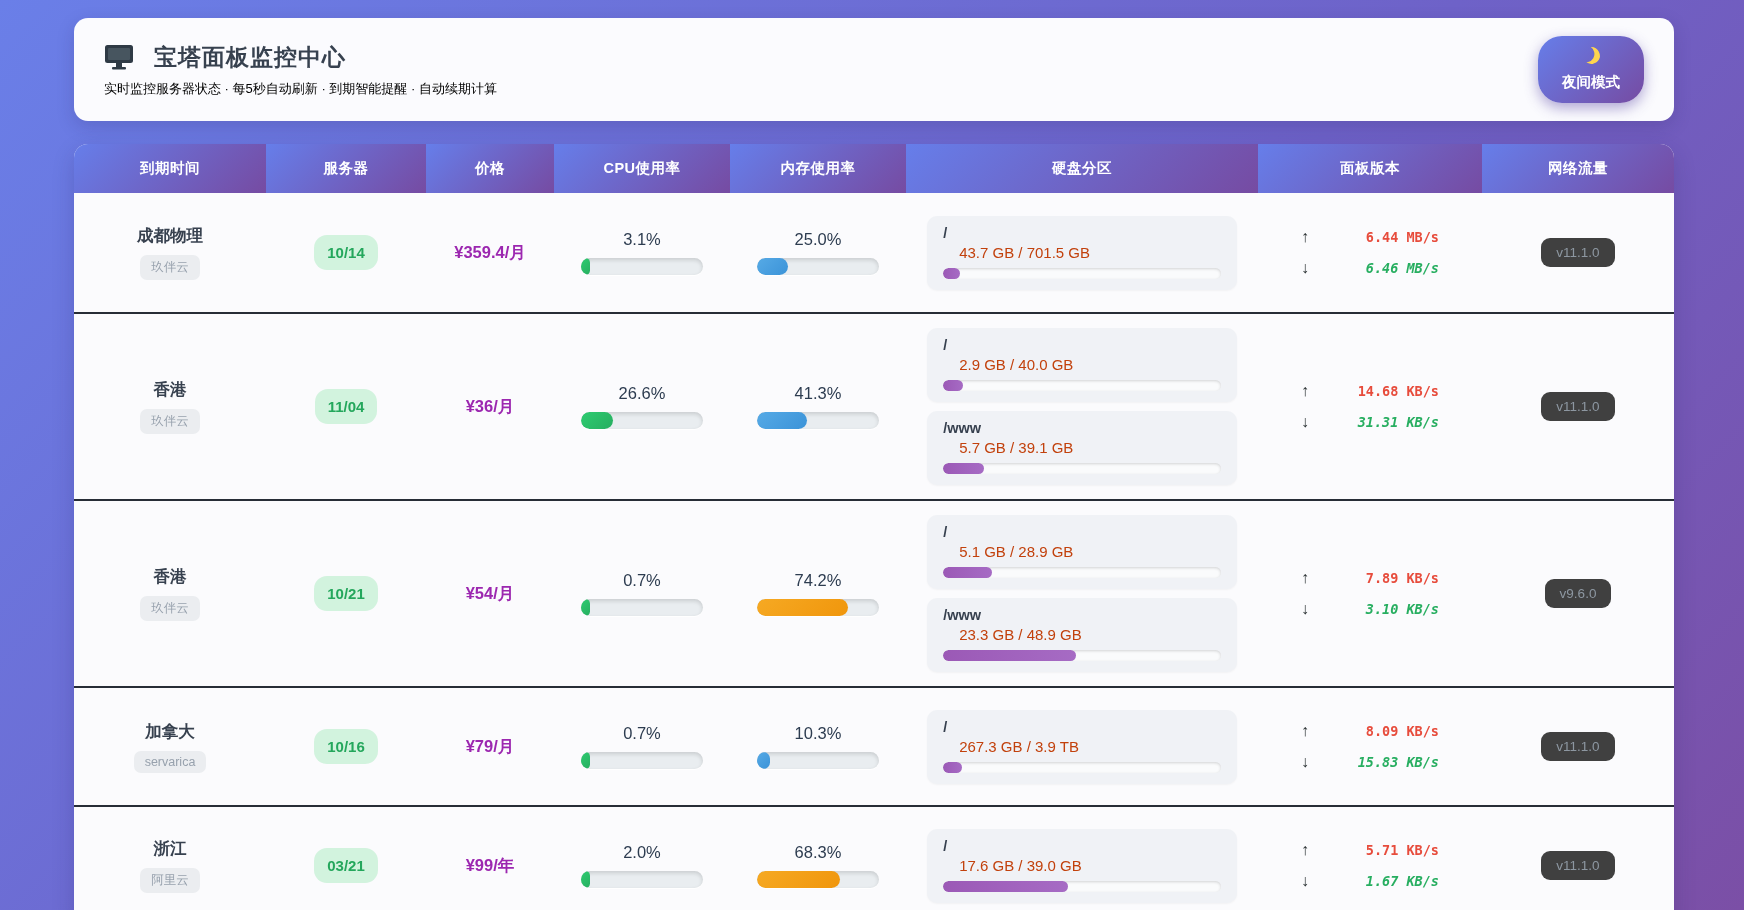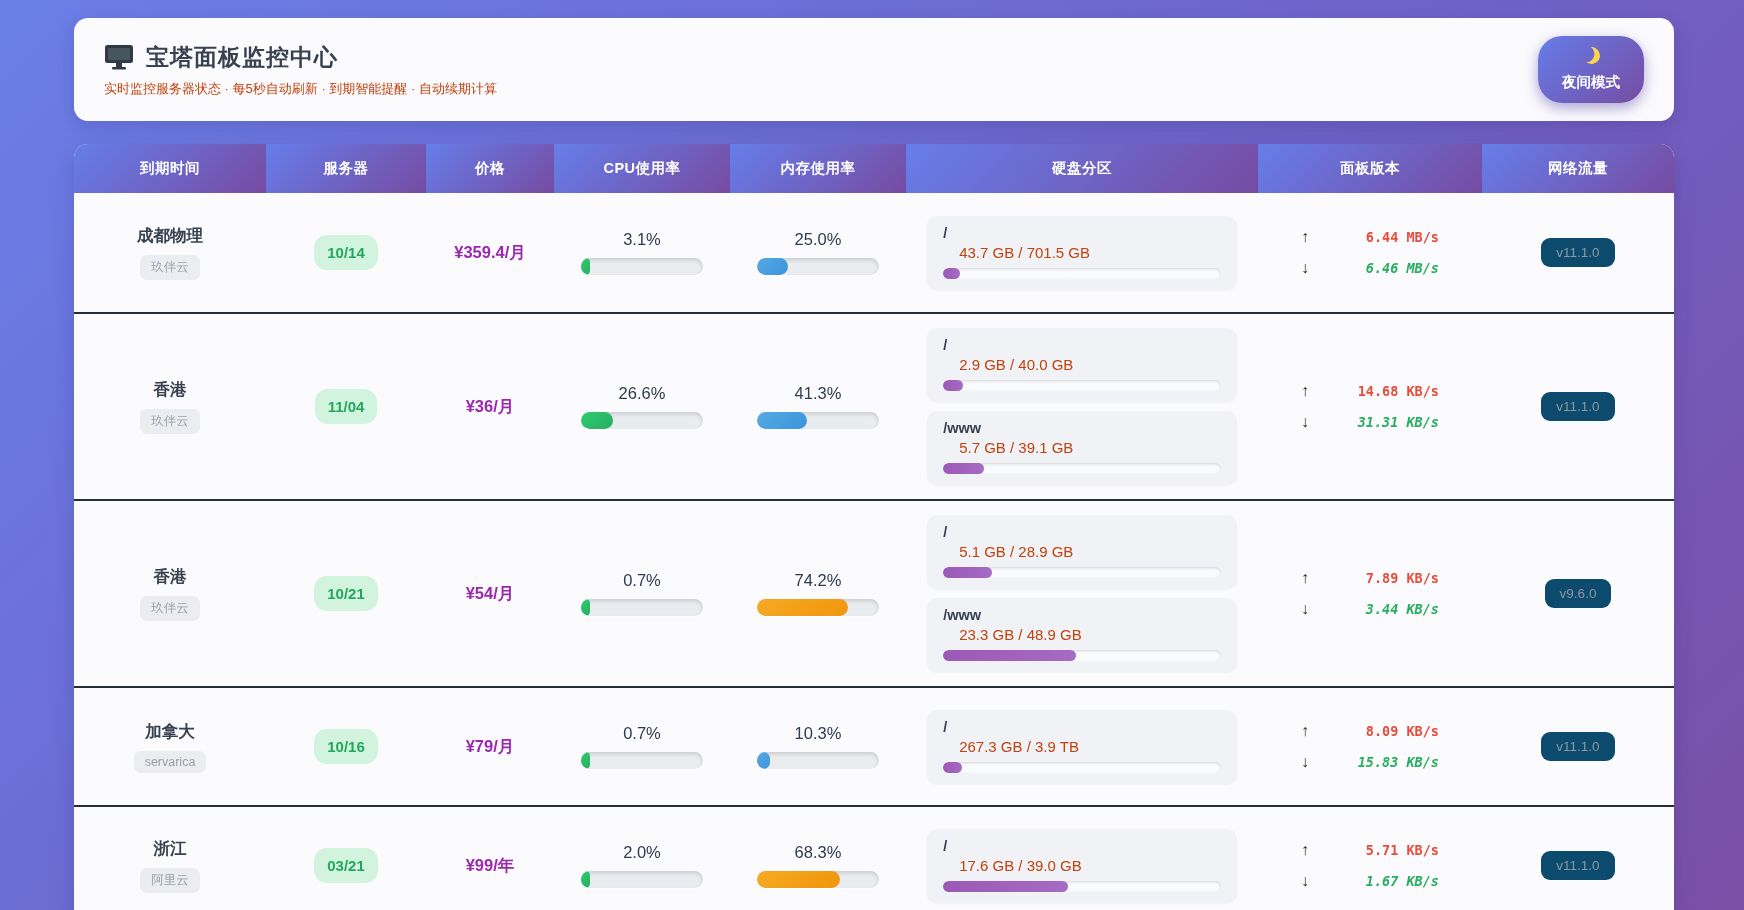--- a/index.html
+++ b/index.html
@@ -9,24 +9,24 @@
     background: linear-gradient(135deg, #6a7fe8 0%, #6e62c8 55%, #7b4fa6 100%);
     font-family: "Liberation Sans", "DejaVu Sans", sans-serif;
     padding: 18px 70px 0 74px;
   }
   
   .header-card {
     background: #fbfbfe; border-radius: 14px; padding: 18px 30px;
     display: flex; align-items: center; justify-content: space-between;
     box-shadow: 0 6px 18px rgba(40, 30, 90, .18);
   }
-  .title-row { display: flex; align-items: center; gap: 12px; }
+  .title-row { display: flex; align-items: center; gap: 20px; }
   .monitor-icon { width: 30px; height: 26px; display: inline-block; }
   .page-title { font-size: 23px; font-weight: bold; color: #37414f; letter-spacing: 1px; }
-  .page-subtitle { font-size: 13px; color: #c2410c; margin-top: 7px; }
+  .page-subtitle { font-size: 13px; color: #000000; margin-top: 7px; }
   .night-btn {
     border: none; cursor: pointer;
     display: flex; align-items: center; gap: 9px;
     background: linear-gradient(135deg, #667eea, #764ba2);
     color: #fff; font-weight: bold; font-size: 14.5px;
     font-family: "Liberation Sans", "DejaVu Sans", sans-serif;
     padding: 11px 24px; border-radius: 24px;
     box-shadow: 0 5px 14px rgba(80, 60, 160, .45);
     flex-direction: column;
   }
@@ -89,21 +89,21 @@
     height: 100%; border-radius: 6px; min-width: 12px;
     background: linear-gradient(90deg, #9b59b6, #a66bc4);
   }
   .net-cell { width: 138px; margin: 0 auto; display: flex; flex-direction: column; gap: 13px; }
   .net-line { display: flex; justify-content: space-between; align-items: center; }
   .net-arrow { color: #2d3436; font-size: 16px; font-weight: bold; }
   .net-val { font-family: "DejaVu Sans Mono", "Liberation Mono", monospace; font-weight: bold; font-size: 13.5px; }
   .net-up { color: #e74c3c; }
   .net-down { color: #27ae60; font-style: italic; }
   .version-pill {
-    display: inline-block; background: #0c4a6e; color: #8d97a1;
+    display: inline-block; background: #404040; color: #8d97a1;
     font-size: 13.5px; padding: 7px 15px; border-radius: 9px;
   }
 </style>
 </head>
 <body>
 
 <div class="header-card">
   <div>
     <div class="title-row">
       <svg class="monitor-icon" viewBox="0 0 30 26">
@@ -264,21 +264,21 @@
       </div>
     </div>
     <div class="cell">
       <div class="net-cell">
         <div class="net-line">
             <span class="net-arrow">↑</span>
             <span class="net-val net-up">7.89 KB/s</span>
           </div>
         <div class="net-line">
             <span class="net-arrow">↓</span>
-            <span class="net-val net-down">3.44 KB/s</span>
+            <span class="net-val net-down">3.10 KB/s</span>
           </div>
       </div>
     </div>
     <div class="cell"><span class="version-pill">v9.6.0</span></div>
   </div>
 
   <div class="grid-row row">
     <div class="cell">
       <div class="server-name">加拿大</div>
       <span class="server-tag">servarica</span>

